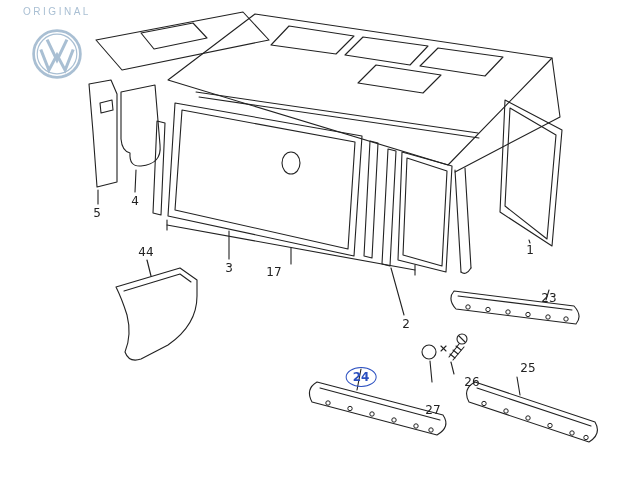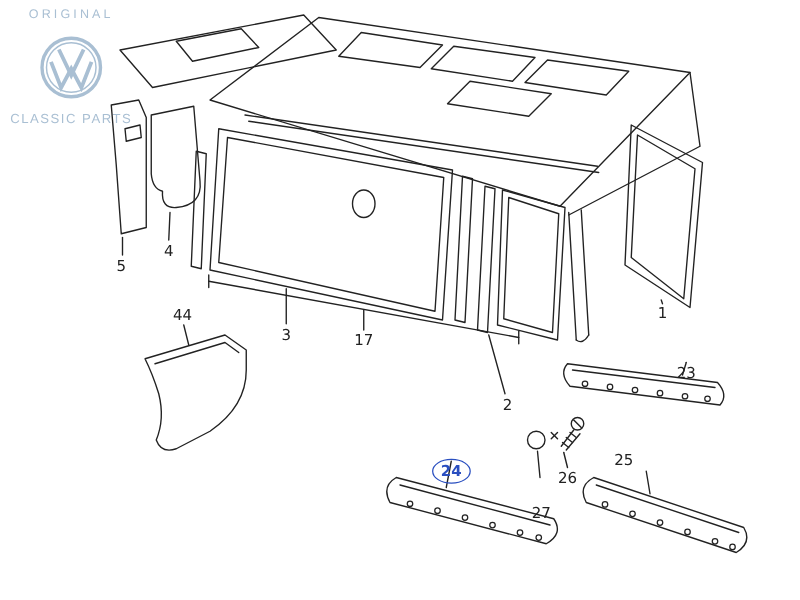--- a/index.html
+++ b/index.html
@@ -25,21 +25,20 @@
 <div class="stage">
 
   <div class="watermark">
     <div class="wm-text top">ORIGINAL</div>
     <svg class="wm-logo" width="54" height="54" viewBox="0 0 60 60">
       <circle class="wm-stroke" cx="30" cy="30" r="26" stroke-width="3"></circle>
       <circle class="wm-stroke" cx="30" cy="30" r="22" stroke-width="1.3"></circle>
       <path class="wm-stroke" d="M19,14 L30,37 L41,14" stroke-width="3.4"></path>
       <path class="wm-stroke" d="M12,25 L21,48 L30,31 L39,48 L48,25" stroke-width="3.4"></path>
     </svg>
-    <div class="wm-text bottom">CLASSIC PARTS</div>
   </div>
 
   <svg class="art" width="640" height="480" viewBox="0 0 640 480">
 
     <g class="line">
       <path d="M96,40 L243,12 L269,40 L122,70 Z"></path>
       <path d="M141,33 L193,23 L207,38 L154,49 Z"></path>
     </g>
 
     <g class="line">
@@ -173,22 +172,22 @@
       <path d="M454,374 L451,362"></path>
       <path d="M517,377 L520,395"></path>
     </g>
   </svg>
 
   <div id="labels-layer">
       <div class="part-label" style="left: 97px; top: 213px;">5</div>
       <div class="part-label" style="left: 135px; top: 201px;">4</div>
       <div class="part-label" style="left: 146px; top: 252px;">44</div>
       <div class="part-label" style="left: 229px; top: 268px;">3</div>
-      <div class="part-label" style="left: 291px; top: 272px;">17</div>
+      <div class="part-label" style="left: 274px; top: 272px;">17</div>
       <div class="part-label" style="left: 406px; top: 324px;">2</div>
       <div class="part-label" style="left: 530px; top: 250px;">1</div>
       <div class="part-label" style="left: 549px; top: 298px;">23</div>
       <div class="part-label highlighted" style="left: 361px; top: 377px; text-align: right;">24</div>
       <div class="part-label" style="left: 433px; top: 410px;">27</div>
-      <div class="part-label" style="left: 454px; top: 382px;">26</div>
-      <div class="part-label" style="left: 499px; top: 368px;">25</div>
+      <div class="part-label" style="left: 472px; top: 382px;">26</div>
+      <div class="part-label" style="left: 528px; top: 368px;">25</div>
     </div>
 </div>
 
 </body></html>

